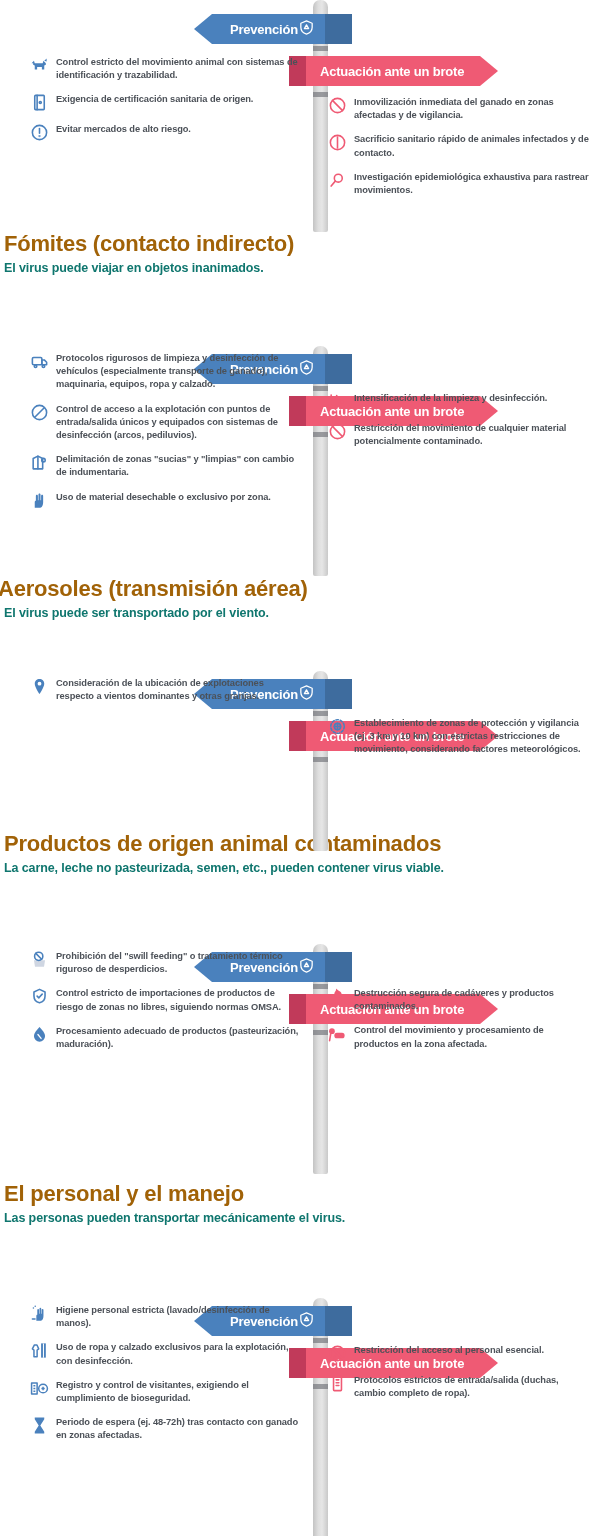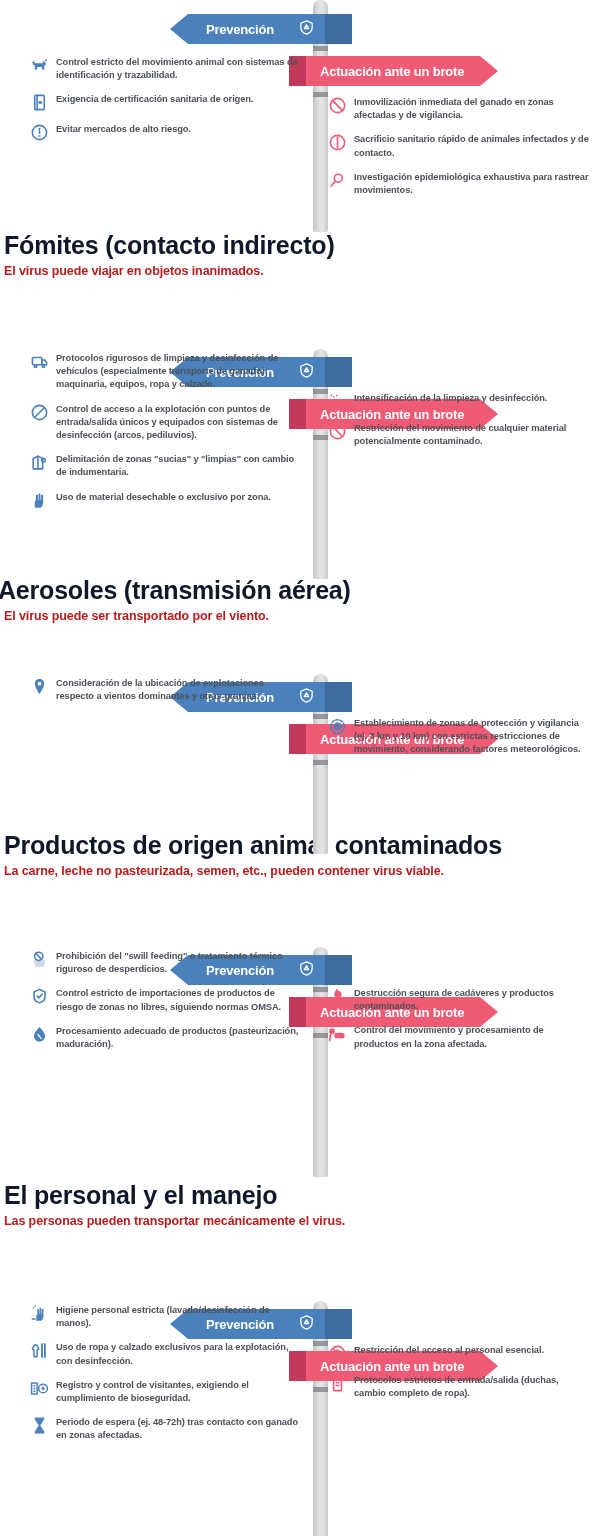--- a/index.html
+++ b/index.html
@@ -10,30 +10,30 @@
   }
   body { width: 601px; min-height: 1536px; position: relative; overflow-x: hidden; }
 
   .infographic { position: relative; width: 601px; }
 
   
   .section { position: relative; width: 601px; }
 
   .sec-head { padding-left: 4px; }
   .sec-title {
-    color: #0f172a;
-    font-size: 25px;
+    color: #a16207;
+    font-size: 22px;
     font-weight: bold;
     letter-spacing: -0.2px;
     line-height: 1.05;
     white-space: nowrap;
   }
   .sec-title.clip-left { margin-left: -6px; }
   .sec-sub {
-    color: #b91c1c;
+    color: #0f766e;
     font-size: 12.5px;
     font-weight: bold;
     letter-spacing: -0.1px;
     margin-top: 6px;
     line-height: 1.2;
   }
 
   
   .post-wrap { position: relative; width: 601px; }
 
@@ -66,21 +66,21 @@
     z-index: 3;
   }
   .banner-left { right: 276px; }
   .banner-right { left: 306px; }
 
   .flag {
     position: relative;
     height: 30px;
     display: flex;
     align-items: center;
-    gap: 24px;
+    gap: 0;
     color: #ffffff;
     font-size: 13px;
     font-weight: bold;
     letter-spacing: -0.2px;
     white-space: nowrap;
   }
   
   .flag-prev {
     background: #4a81bd;
     padding: 0 10px 0 18px;

